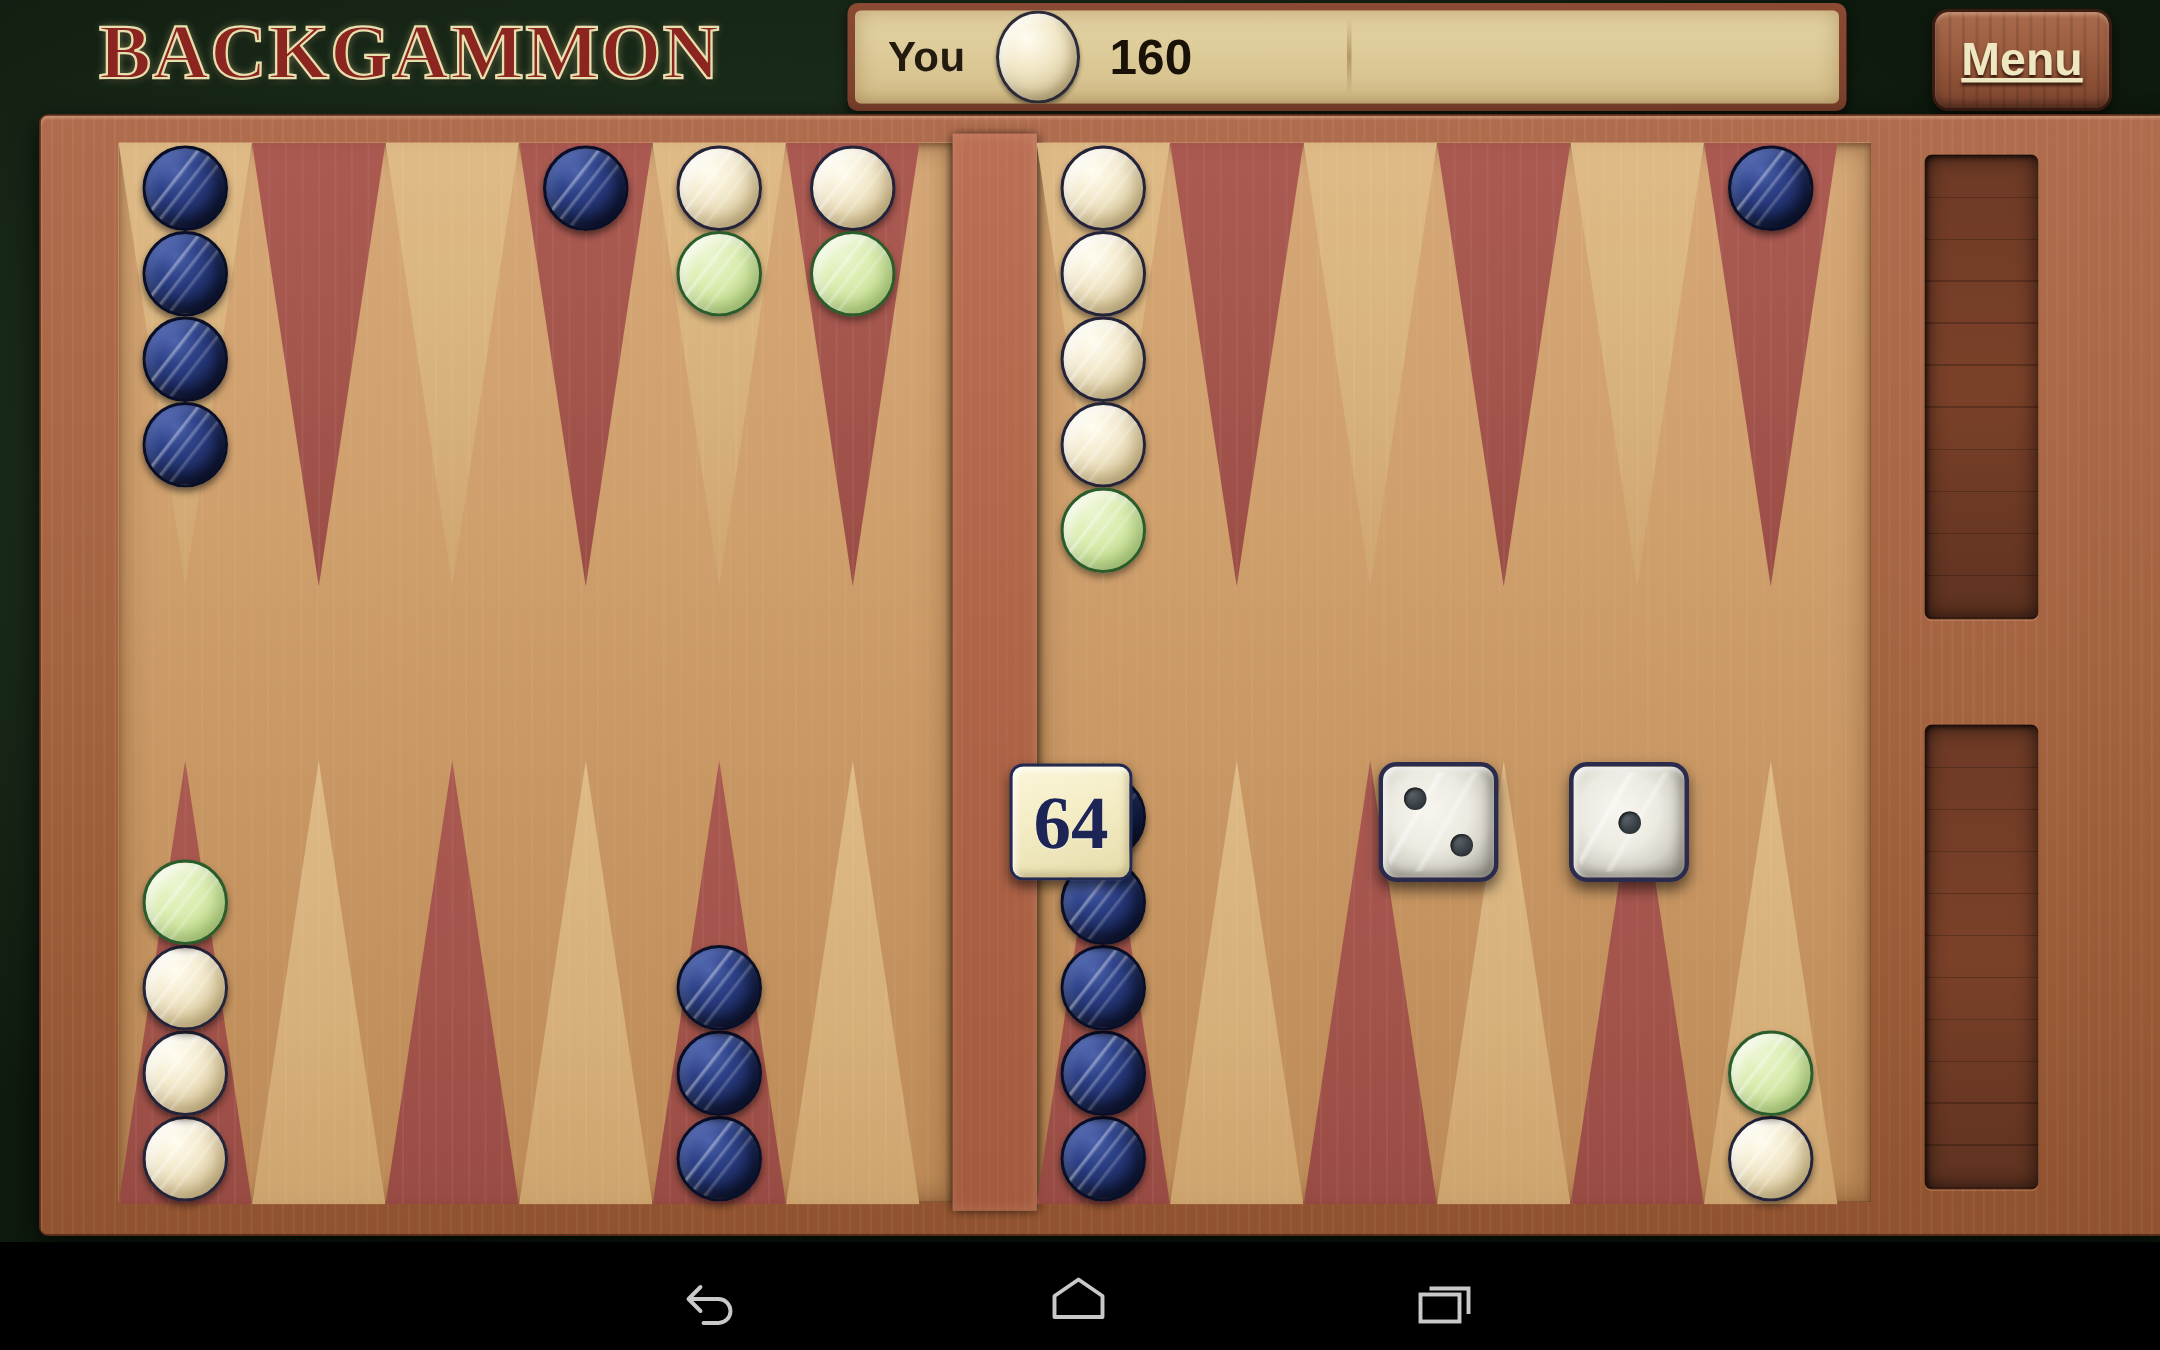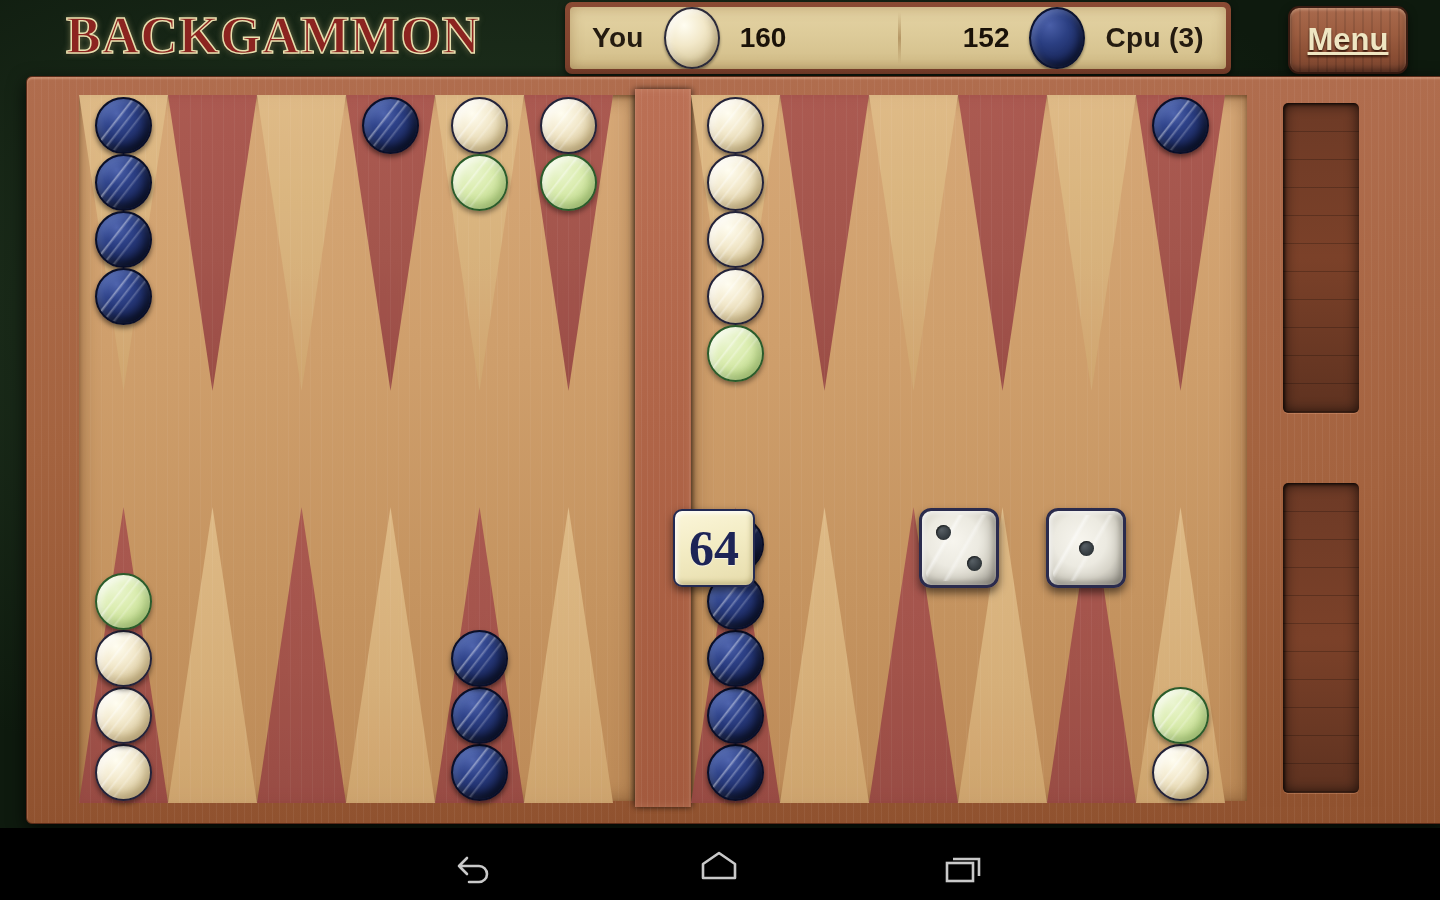--- a/index.html
+++ b/index.html
@@ -54,21 +54,21 @@
     padding:0 22px;
     box-shadow:inset 0 0 14px rgba(140,100,50,.45);
     overflow:hidden;
   }
   .scorebar-inner:after{
     content:""; position:absolute; left:50%; top:8%; width:3px; height:84%;
     background:linear-gradient(180deg,rgba(150,110,60,0),rgba(150,110,60,.55),rgba(150,110,60,0));
   }
   .sb-grp{ display:flex; align-items:center; gap:20px; }
   .sb-text{ font-size:28px; color:#241b10; font-weight:bold; letter-spacing:.3px;}
-  .sb-num{ font-size:28px; color:#1a1208; font-weight:bold;}
+  .sb-num{ font-size:33px; color:#1a1208; font-weight:bold;}
   .sb-chip{
     width:56px; height:62px; border-radius:50%;
   }
   .chip-white{
     background:
       radial-gradient(circle at 35% 28%, #fffdf1 0%, #f2e8c9 38%, #ddcfa6 66%, #bfae82 100%);
     border:2px solid #2c2b3a;
     box-shadow:inset -3px -4px 7px rgba(120,100,60,.45), inset 3px 3px 6px rgba(255,255,255,.8), 0 2px 3px rgba(0,0,0,.4);
   }
   .chip-blue{
@@ -275,25 +275,20 @@
 <div id="root">
 
   <div class="title">BACKGAMMON</div>
 
   <div class="scorebar">
     <div class="scorebar-inner">
       <div class="sb-grp">
         <div class="sb-text">You</div>
         <div class="sb-chip chip-white"></div>
         <div class="sb-num">160</div>
-      </div>
-      <div class="sb-grp">
-        <div class="sb-num">152</div>
-        <div class="sb-chip chip-blue"></div>
-        <div class="sb-text">Cpu (3)</div>
       </div>
     </div>
   </div>
 
   <div class="menu-btn">
     <span>Menu</span>
   </div>
 
   <div class="board">
     <div class="board-inner">

